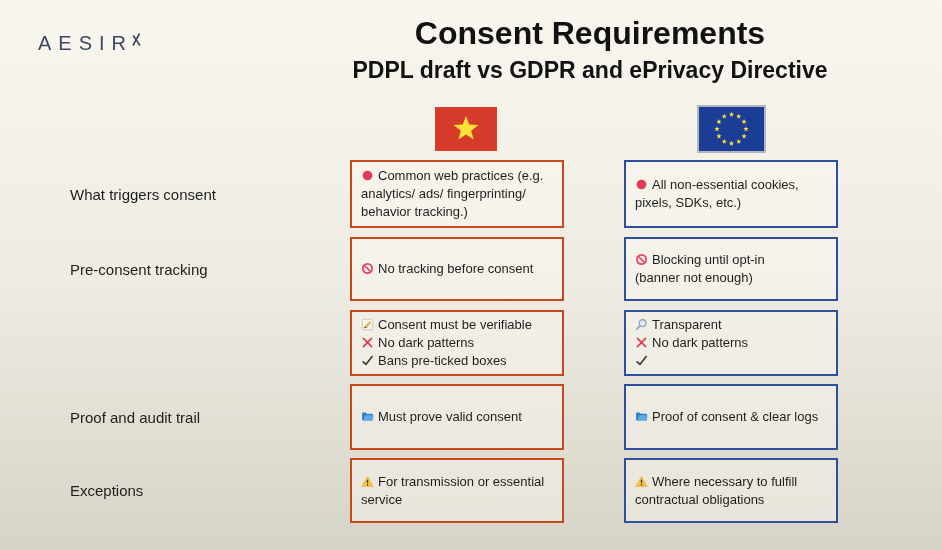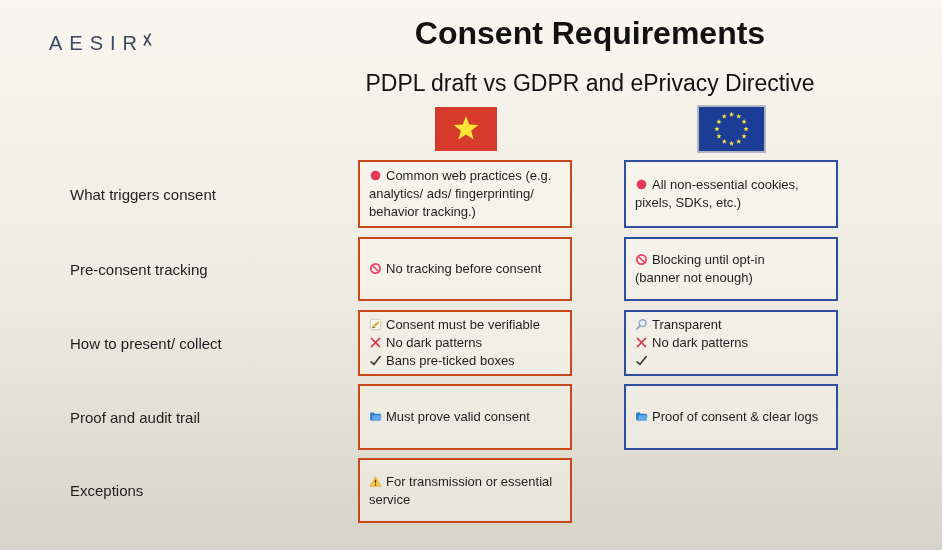--- a/index.html
+++ b/index.html
@@ -2,47 +2,47 @@
 <html style="--background-top: #f8f6ee; --background-bottom: #d6d4c8; --vn-border: #c8481c; --eu-border: #2d4f9e; --title: #121212; --label: #1e1e1e; --logo: #3d4862; --vn-flag-red: #d63a2a; --flag-star-yellow: #ffe23a; --eu-flag-blue: #1c3d96;"><head>
 <meta charset="utf-8">
 <style>
   html,body { margin:0; padding:0; }
   .canvas {
     position:relative; width:942px; height:550px; overflow:hidden;
     background:linear-gradient(180deg, var(--background-top, #f8f6ee) 0%, #eeece2 52%, var(--background-bottom, #d6d4c8) 100%);
     font-family:"Liberation Sans","DejaVu Sans",sans-serif;
   }
   .logo {
-    position:absolute; left:49px; top:32px; display:flex; align-items:flex-start;
+    position:absolute; left:38px; top:32px; display:flex; align-items:flex-start;
     font-size:20px; font-weight:500; letter-spacing:7px; color:var(--logo, #3d4862);
   }
   .logo-mark { margin-left:-3px; margin-top:-3px; }
   .title-wrap { position:absolute; left:240px; top:14px; width:700px; text-align:center; color:var(--title, #111); }
   .title { font-size:32px; font-weight:700; line-height:38px;text-align:center; }
-  .subtitle { font-size:23px; font-weight:400; line-height:28px; margin-top:17px; }
+  .subtitle { font-size:23px; font-weight:700; line-height:28px; margin-top:4px; }
 
   .flag { position:absolute; }
   .flag-vn { left:435px; top:107px; width:62px; height:44px; }
   .flag-eu {
     left:697px; top:105px; width:69px; height:48px; box-sizing:border-box;
     border:2px solid #b3b6c0; background:var(--eu-flag-blue, #1c3d96);
   }
   .flag svg { display:block; width:100%; height:100%; }
 
   .row { position:absolute; left:0; width:942px; }
   .row-label {
     position:absolute; left:70px; top:0; height:100%; display:flex; align-items:center;
     font-size:15px; color:var(--label, #1e1e1e); white-space:nowrap;
   }
   .cell {
     position:absolute; top:0; height:100%; width:214px; box-sizing:border-box;
     border:2px solid #888; background:rgba(250,248,240,0.45);
     display:flex; flex-direction:column; justify-content:center; padding:6px 9px;
   }
-  .cell.vn { left:358px; border-color:var(--vn-border, #c8481c); }
+  .cell.vn { left:350px; border-color:var(--vn-border, #c8481c); }
   .cell.eu { left:624px; border-color:var(--eu-border, #2d4f9e);justify-content:center; }
   .item { font-size:13px; line-height:1.38; color:#1f1f1f; white-space:pre-line; }
   .ic { display:inline-block; width:13px; height:13px; vertical-align:-2px; margin-right:4px; }
   .ic svg { width:13px; height:13px; display:block; }
 </style>
 </head>
 <body>
 
 <div class="canvas">
 
@@ -110,21 +110,20 @@
     <div class="cell eu">
       <div class="item"><span class="ic"><svg viewBox="0 0 14 14">
               <circle cx="7" cy="7" r="5" fill="none" stroke="#ec4266" stroke-width="1.9"></circle>
               <line x1="3.5" y1="3.5" x2="10.5" y2="10.5" stroke="#ec4266" stroke-width="1.9"></line>
             </svg></span><span>Blocking until opt-in
 (banner not enough)</span></div>
     </div>
   </div>
 
   <div class="row" style="top:310px;height:66px">
-    <div class="row-label">How to present/ collect</div>
     <div class="cell vn">
       <div class="item"><span class="ic"><svg viewBox="0 0 14 14">
               <rect x="1.3" y="1.3" width="11.4" height="11.4" rx="1.5" fill="#f8f5ec" stroke="#c6c0b0" stroke-width="0.9"></rect>
               <line x1="3.6" y1="10.2" x2="7.6" y2="10.2" stroke="#b7b09e" stroke-width="0.9"></line>
               <path d="M4 9 L9.4 3.4 L11 5 L5.6 10.6 Z" fill="#eda43b"></path>
               <path d="M4 9 L5.6 10.6 L3.4 11.1 Z" fill="#57503f"></path>
             </svg></span><span>Consent must be verifiable</span></div>
       <div class="item"><span class="ic"><svg viewBox="0 0 14 14">
               <path d="M2.6 2.6 L11.4 11.4 M11.4 2.6 L2.6 11.4" stroke="#da3a4e" stroke-width="1.7" fill="none" stroke-linecap="round"></path>
             </svg></span><span>No dark patterns</span></div>
@@ -164,15 +163,22 @@
 
   <div class="row" style="top:458px;height:65px">
     <div class="row-label">Exceptions</div>
     <div class="cell vn">
       <div class="item"><span class="ic"><svg viewBox="0 0 14 14">
               <path d="M7 1.6 L13.1 12.3 L0.9 12.3 Z" fill="#f6c444" stroke="#e3a72e" stroke-width="0.6" stroke-linejoin="round"></path>
               <rect x="6.3" y="4.9" width="1.4" height="4.1" rx="0.7" fill="#4f3f12"></rect>
               <circle cx="7" cy="10.6" r="0.85" fill="#4f3f12"></circle>
             </svg></span><span>For transmission or essential service</span></div>
     </div>
+    <div class="cell eu">
+      <div class="item"><span class="ic"><svg viewBox="0 0 14 14">
+              <path d="M7 1.6 L13.1 12.3 L0.9 12.3 Z" fill="#f6c444" stroke="#e3a72e" stroke-width="0.6" stroke-linejoin="round"></path>
+              <rect x="6.3" y="4.9" width="1.4" height="4.1" rx="0.7" fill="#4f3f12"></rect>
+              <circle cx="7" cy="10.6" r="0.85" fill="#4f3f12"></circle>
+            </svg></span><span>Where necessary to fulfill contractual obligations</span></div>
+    </div>
   </div>
 
 </div>
 
 </body></html>

